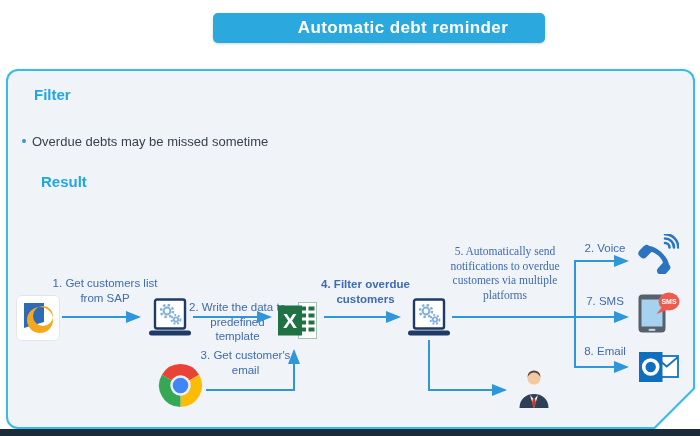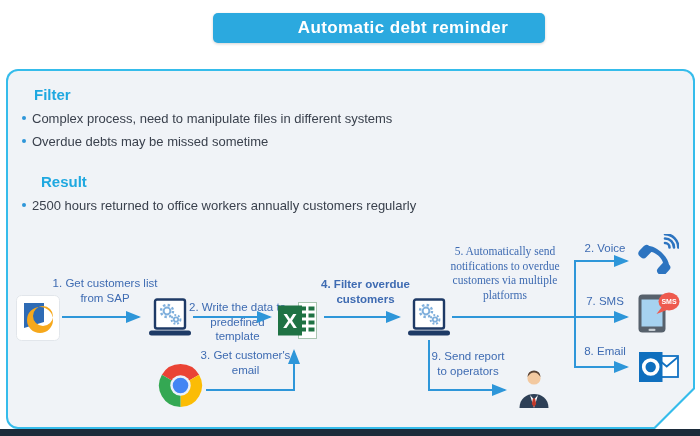--- a/index.html
+++ b/index.html
@@ -30,52 +30,42 @@
 
   <div class="banner">
     <span>Automatic debt reminder</span>
   </div>
 
   <div class="card-border">
     <div class="card-inner"></div>
   </div>
 
   <h2 class="heading" style="top:86px;">Filter</h2>
-  <div class="bullet" style="left:22px;top:111px;width:560px;">
-    <span class="dot"></span>
-    <span>Complex process, need to manipulate files in different systems</span>
-  </div>
   <div class="bullet" style="left:22px;top:134px;width:560px;">
     <span class="dot"></span>
     <span>Overdue debts may be missed sometime</span>
   </div>
   <h2 class="heading" style="top:173px;margin-left:7px;">Result</h2>
-  <div class="bullet" style="left:22px;top:198px;width:600px;">
-    <span class="dot"></span>
-    <span>2500 hours returned to office workers annually customers regularly</span>
-  </div>
 
   <div class="flabel" style="left:38px;top:276px;width:134px;">1. Get customers list
 from SAP</div>
   <div class="flabel" style="left:175px;top:260px;width:125px;margin-top:40px;">2. Write the data to
 predefined
 template</div>
   <div class="flabel" style="left:183px;top:348px;width:125px;">3. Get customer's
 email</div>
   <div class="flabel" style="left:313px;top:277px;width:105px;font-weight:bold;">4. Filter overdue
 customers</div>
   <div class="flabel" style="left:434px;top:244px;width:142px;font-family:Liberation Serif, serif;">5. Automatically send
 notifications to overdue
 customers via multiple
 platforms</div>
   <div class="flabel" style="left:578px;top:241px;width:54px;">2. Voice</div>
   <div class="flabel" style="left:580px;top:294px;width:50px;">7. SMS</div>
   <div class="flabel" style="left:576px;top:344px;width:58px;">8. Email</div>
-  <div class="flabel" style="left:416px;top:349px;width:104px;">9. Send report
-to operators</div>
 
   <svg class="arrows" viewBox="0 0 700 436">
     <defs>
       <marker id="ah" markerWidth="9" markerHeight="8" refX="6.5" refY="3" orient="auto">
         <path d="M0 0 L7.5 3 L0 6 Z" fill="#2E96D9"></path>
       </marker>
     </defs>
     <g fill="none" stroke="#2E96D9" stroke-width="2">
       <path d="M62 317 H139" marker-end="url(#ah)"></path>
       <path d="M193 317 H270" marker-end="url(#ah)"></path>

